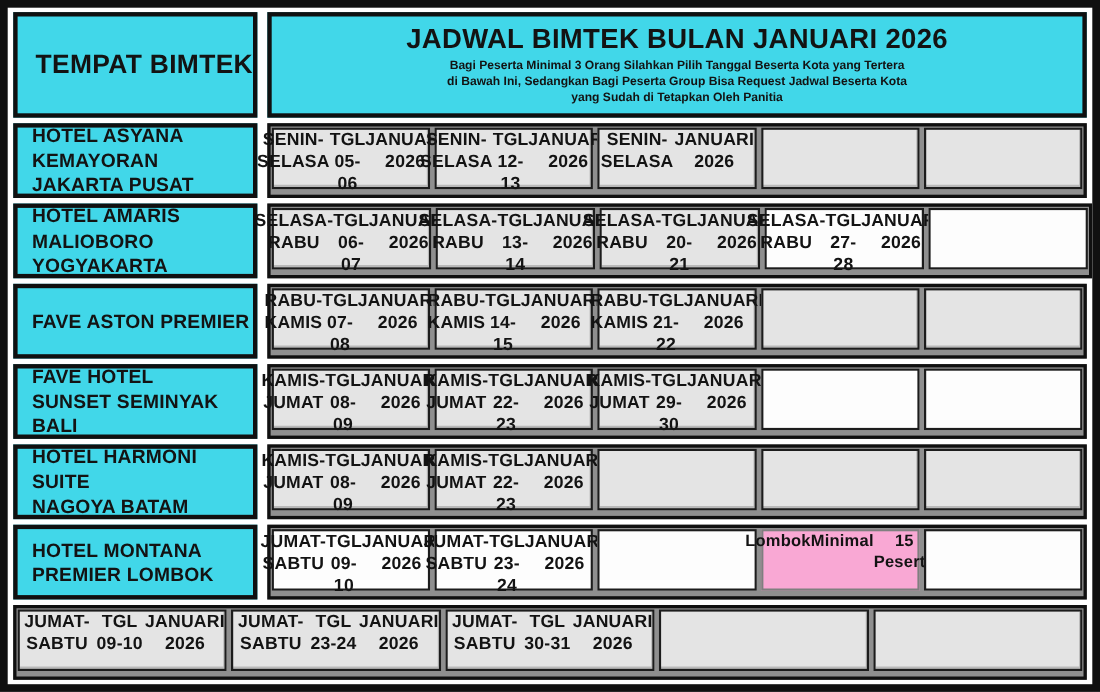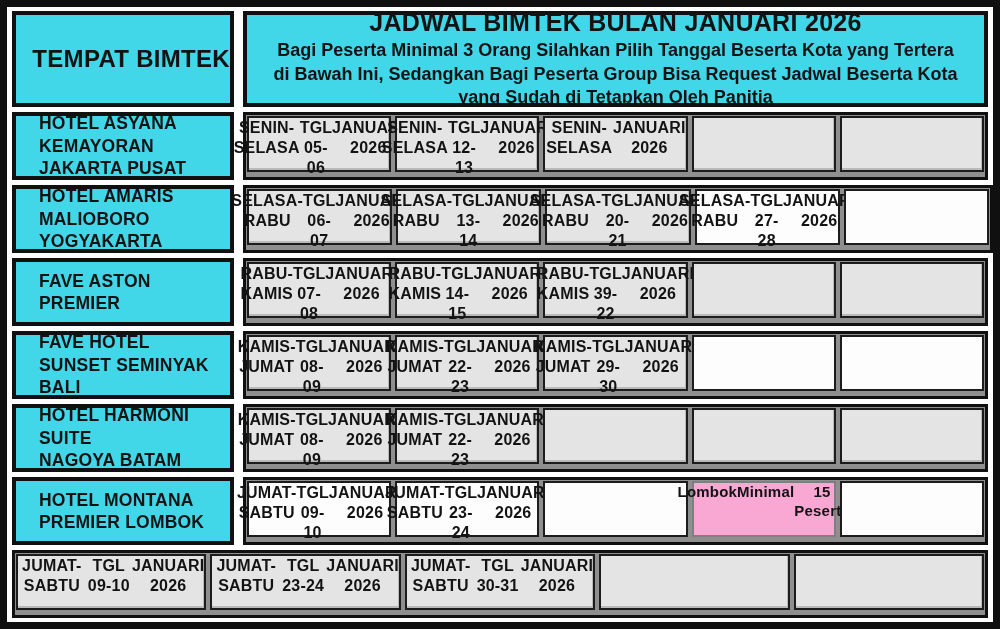--- a/index.html
+++ b/index.html
@@ -13,37 +13,37 @@
     font-weight:bold; color:#131313;
   }
   .row { display:flex; gap:9px; flex:1; min-height:0; }
   .row.header-row { flex:0 0 96px; }
 
   .place {
     flex:0 0 222px; box-sizing:border-box;
     background:#41d7e9;
     border:4px solid #101010;
     display:flex; flex-direction:column; justify-content:center;
-    padding-left:23px;
+    padding-left:13px;
     font-size:17.5px; line-height:1.28; letter-spacing:0.2px;
   }
   .header-row .place {
     padding-left:0; align-items:flex-end; text-align:center;
     font-size:24px; letter-spacing:0.3px;
   }
 
   .head-right {
     flex:1; box-sizing:border-box;
     background:#41d7e9;
     border:4px solid #101010;
     display:flex; flex-direction:column; justify-content:center;
     text-align:center; padding:2px 8px;
   }
   .head-title { font-size:25px; letter-spacing:0.3px; margin-bottom:2px; }
-  .head-sub   { font-size:18px; line-height:1.32; }
+  .head-sub   { font-size:11px; line-height:1.32; }
 
   .dates {
     flex:1; box-sizing:border-box;
     border:3px solid #101010;
     background:#8f8f8f;
     display:flex; gap:4px;
     padding:1px 1px 5px 1px;
   }
   .cell {
     flex:1 1 0; box-sizing:border-box; min-width:0;
@@ -140,21 +140,21 @@
           <div>TGL 07-08</div>
           <div>JANUARI 2026</div>
         </div>
         <div class="cell gray">
           <div>RABU-KAMIS</div>
           <div>TGL 14-15</div>
           <div>JANUARI 2026</div>
         </div>
         <div class="cell gray">
           <div>RABU-KAMIS</div>
-          <div>TGL 39-22</div>
+          <div>TGL 21-22</div>
           <div>JANUARI 2026</div>
         </div>
         <div class="cell gray"></div>
         <div class="cell gray"></div>
       </div>
   </div>
 
   <div class="row">
     <div class="place">
         <div>FAVE HOTEL</div>

